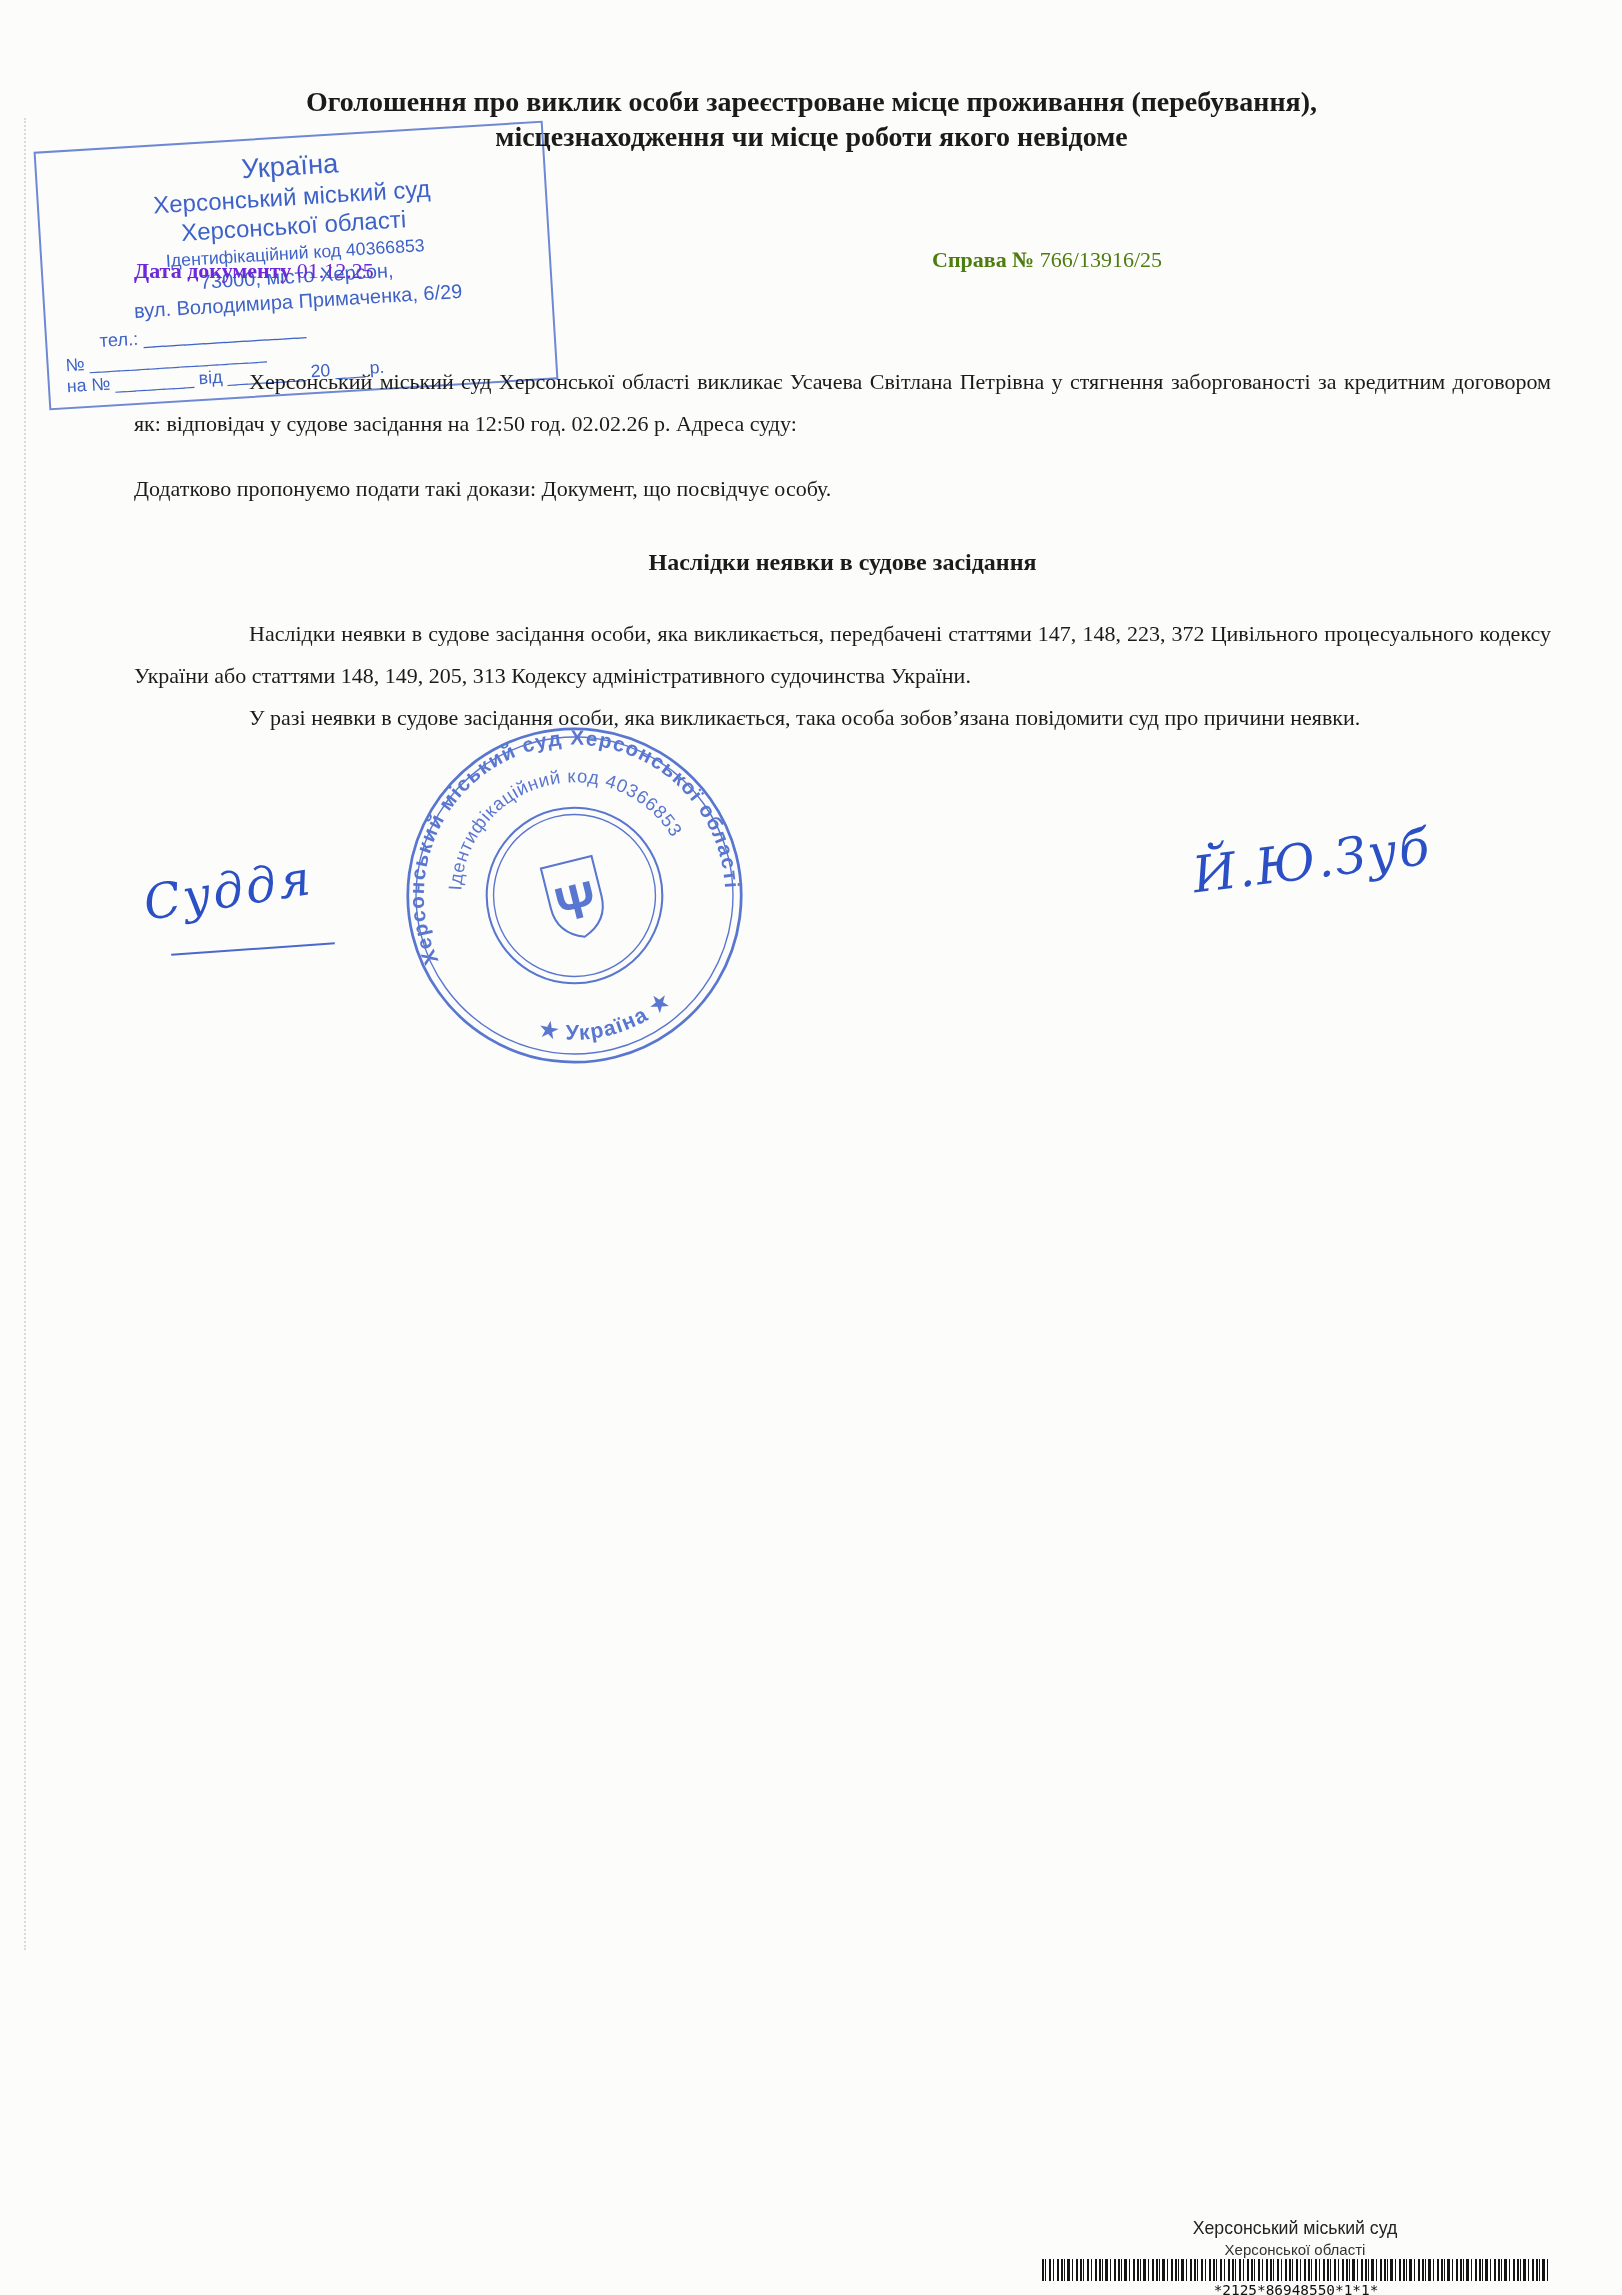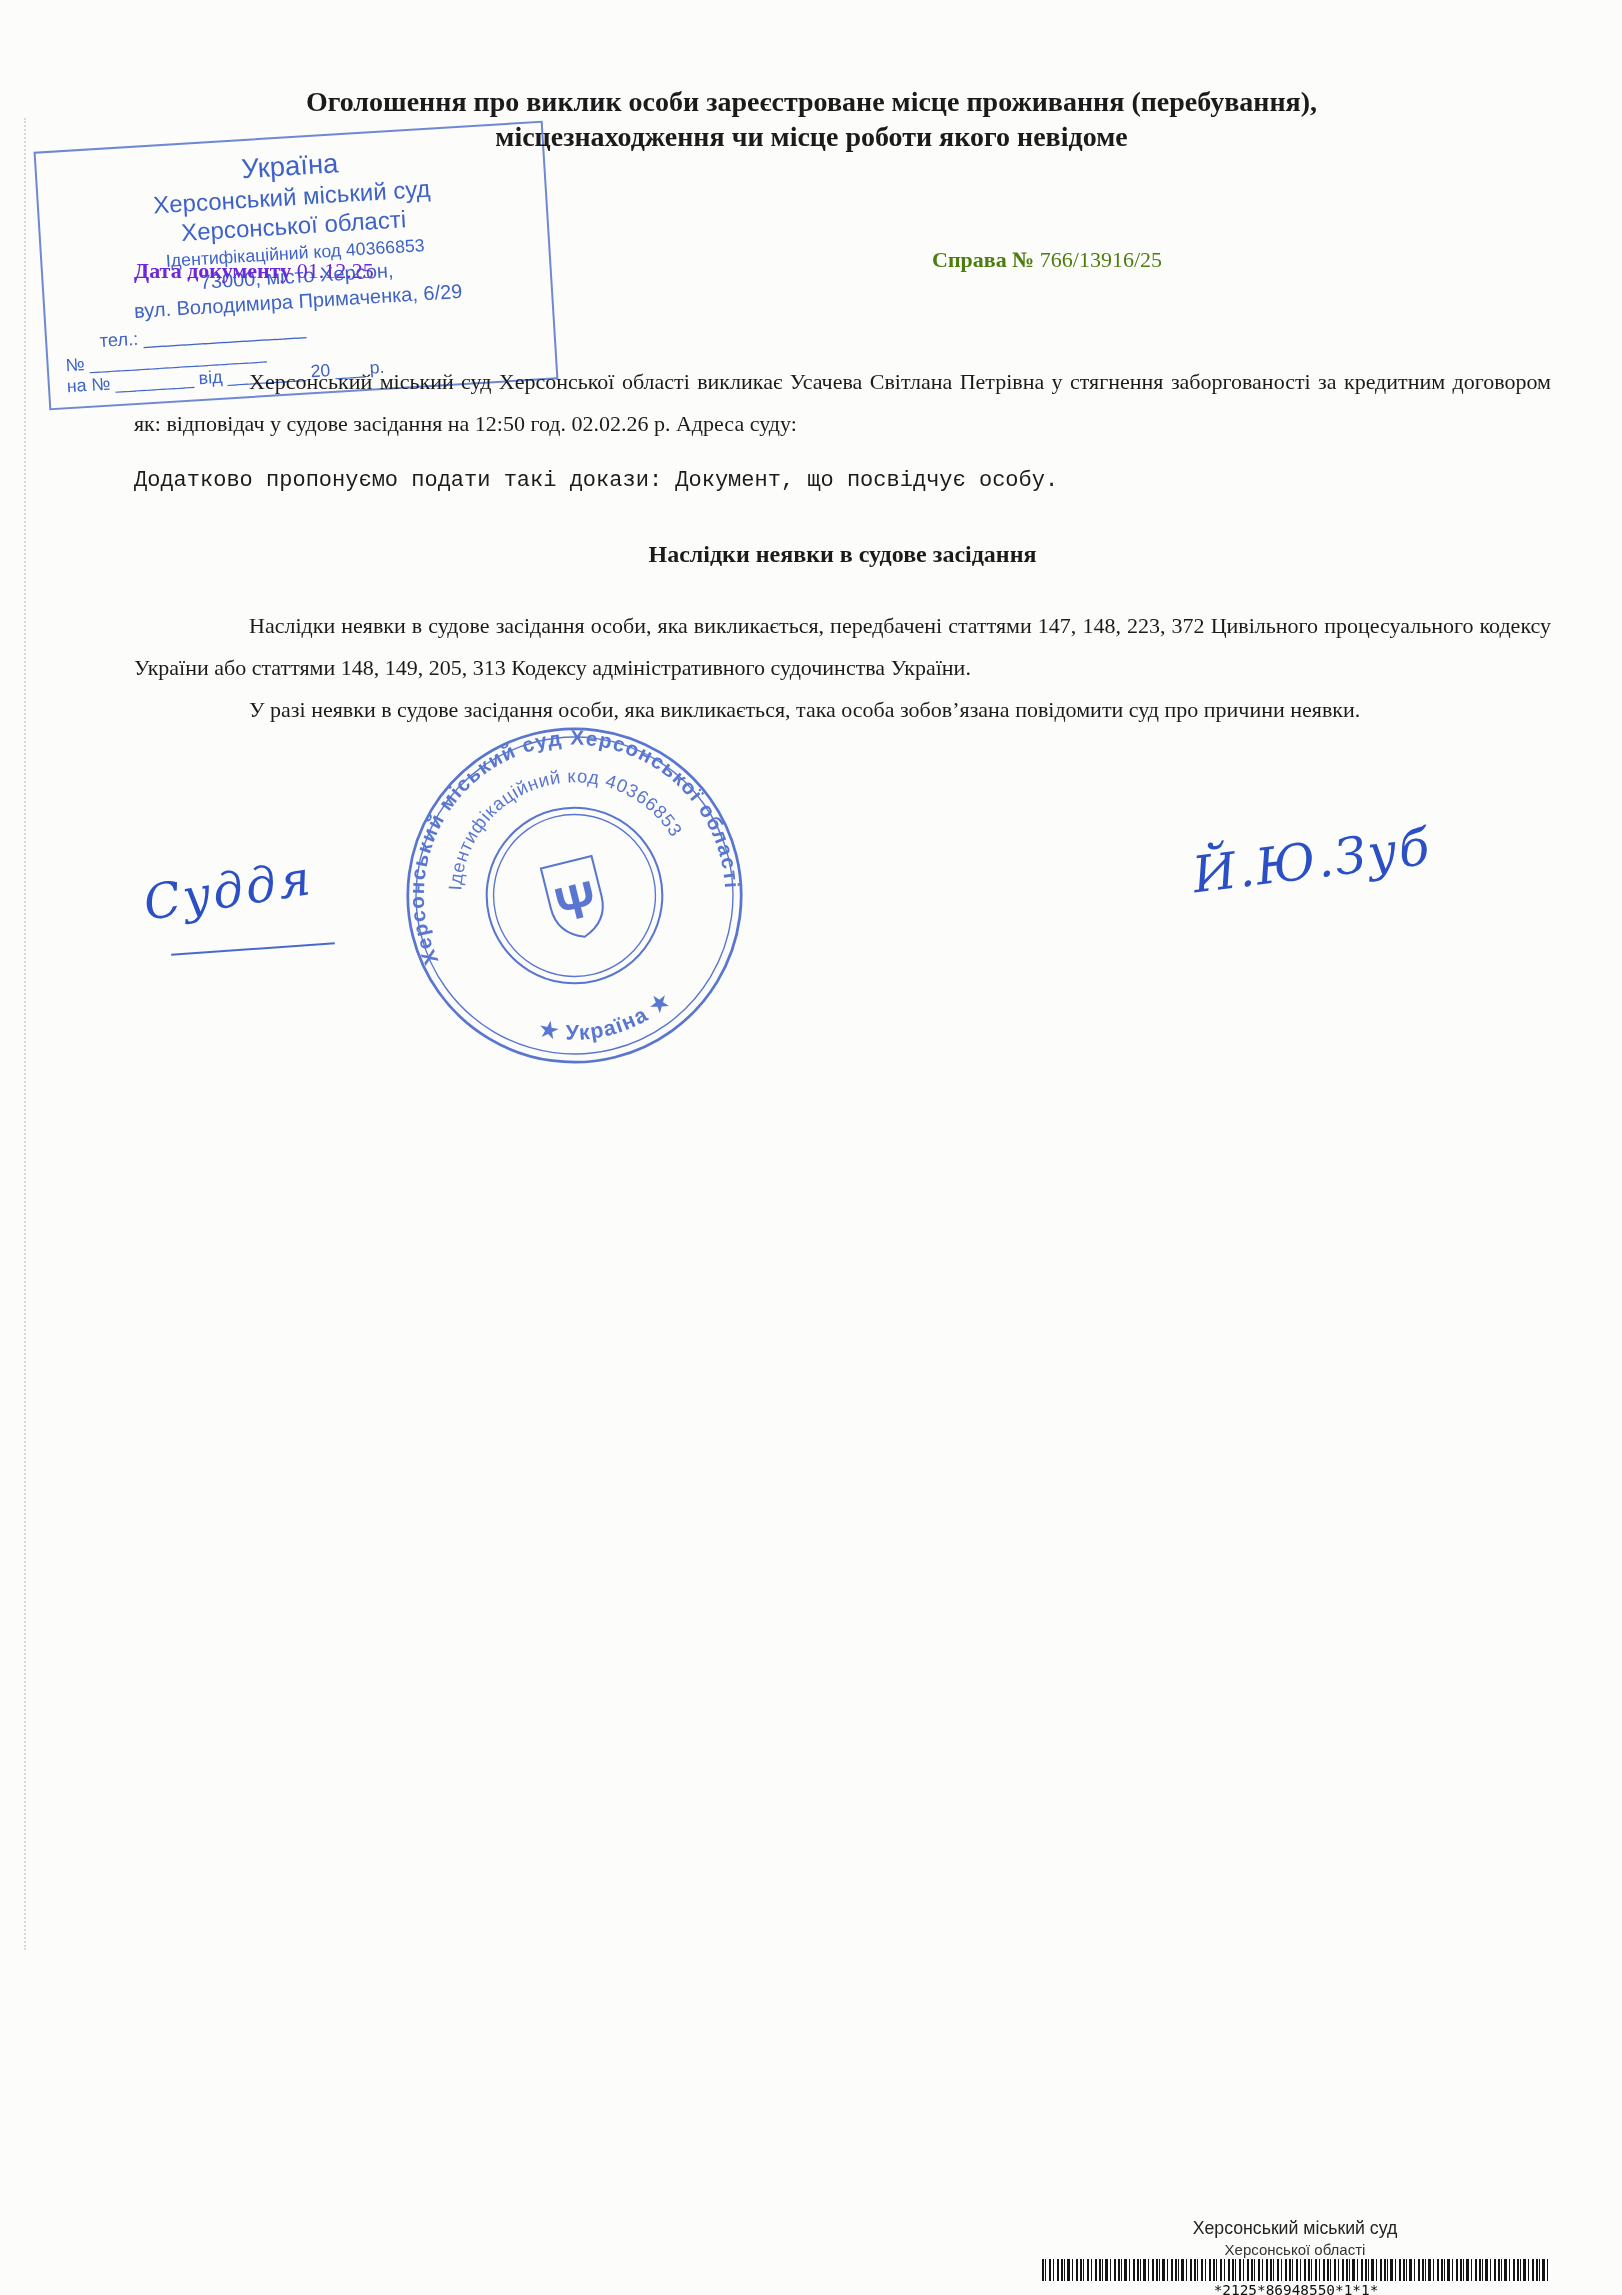--- a/index.html
+++ b/index.html
@@ -42,21 +42,21 @@
     position:absolute; left:932px; top:247px; z-index:4;
     font-size:22px; color:#4d7c0f;
   }
   .case-line .lbl { font-weight:bold; }
   
   .body-text {
     position:absolute; left:134px; top:361px; width:1417px;
     font-size:22px; line-height:42px; text-align:justify; z-index:2;
   }
   .body-text p.ind { text-indent:115px; }
-  .body-text p.gap { margin-top:15px;font-family:Liberation Mono, monospace; }
+  .body-text p.gap { margin-top:23px; }
   .section-heading {
     text-align:center; font-weight:bold; font-size:24px;
     margin:31px 0 30px 0;
   }
   
   .seal {
     position:absolute; left:403px; top:724px; width:343px; height:343px;
     transform:rotate(-14deg); opacity:.78; mix-blend-mode:multiply; z-index:3;
   }
   .seal .ring { fill:none; stroke:#2b50c8; }

